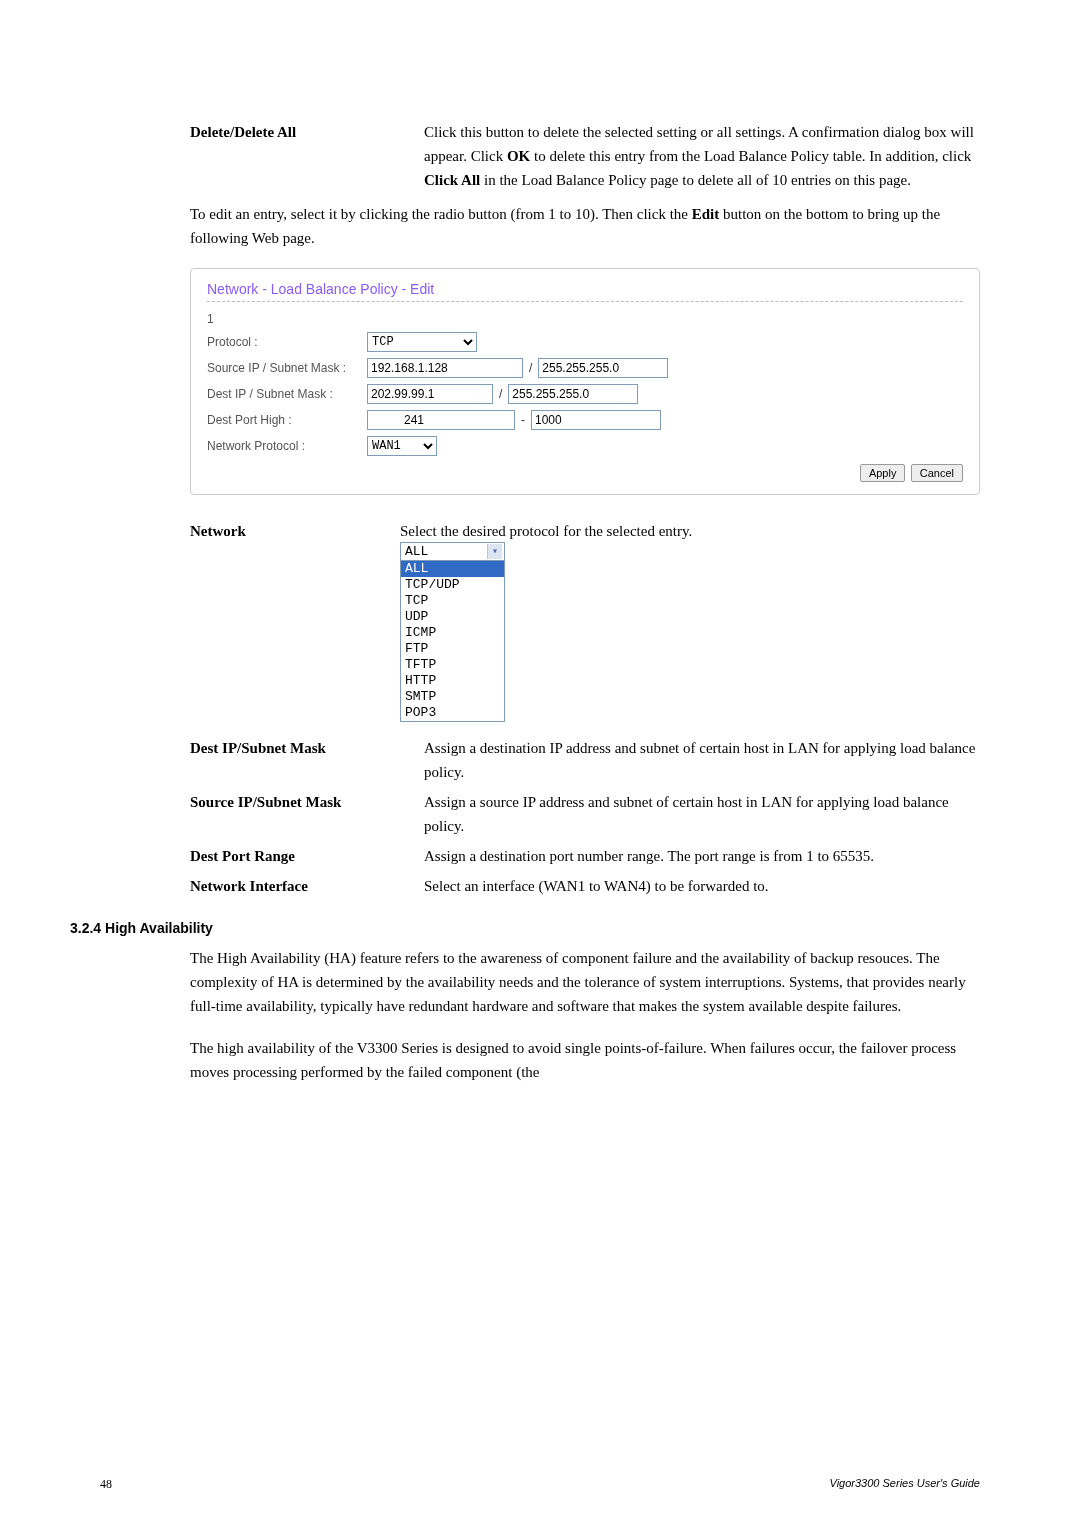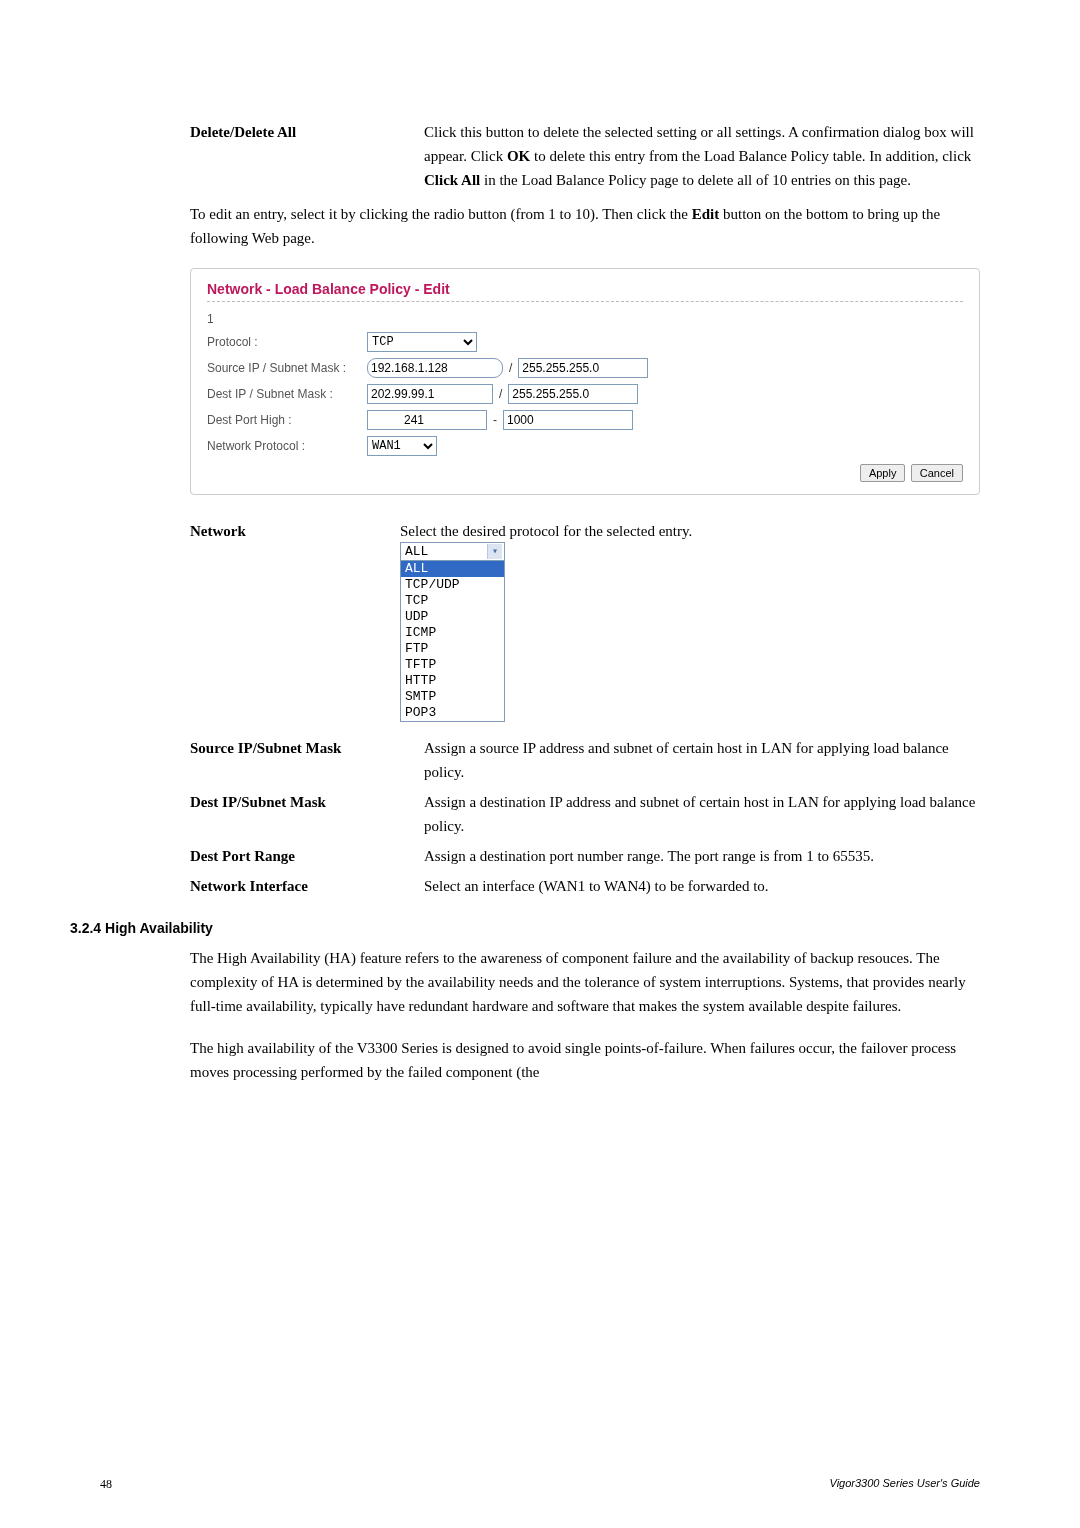--- a/index.html
+++ b/index.html
@@ -22,22 +22,22 @@
   .panel {
     border: 1px solid #ccc;
     border-radius: 4px;
     padding: 12px 16px 12px 16px;
     font-family: Arial, Helvetica, sans-serif;
     font-size: 12px;
     margin-bottom: 28px;
     background: #fff;
   }
   .panel-title {
-    color: #be185d;
-    font-weight: bold;
+    color: #8b5cf6;
+    font-weight: normal;
     font-size: 14px;
     padding-bottom: 4px;
     border-bottom: 1px dashed #bbb;
     margin-bottom: 10px;
   }
   .form-row { display: flex; align-items: center; margin: 6px 0; }
   .form-label { width: 160px; color: #555; font-size: 12px; }
   .inp {
     font-family: Arial, sans-serif;
     font-size: 12px;
@@ -128,35 +128,35 @@
 
     <div class="form-row">
       <div class="form-label">Protocol :</div>
       <select class="sel" style="width:110px">
         <option>TCP</option>
       </select>
     </div>
 
     <div class="form-row">
       <div class="form-label">Source IP / Subnet Mask :</div>
-      <input class="inp" style="width: 136px; border-radius: 9px;" value="192.168.1.128">
+      <input class="inp" style="width: 156px;" value="192.168.1.128">
       <span class="sep">/</span>
       <input class="inp" style="width: 130px;" value="255.255.255.0">
     </div>
 
     <div class="form-row">
       <div class="form-label">Dest IP / Subnet Mask :</div>
       <input class="inp" style="width: 126px;" value="202.99.99.1">
       <span class="sep">/</span>
       <input class="inp" style="width: 130px;" value="255.255.255.0">
     </div>
 
     <div class="form-row">
       <div class="form-label">Dest Port High :</div>
-      <input class="inp" style="width: 120px; padding-left: 36px;" value="241">
+      <input class="inp" style="width: 148px; padding-left: 36px;" value="241">
       <span class="sep">-</span>
       <input class="inp" style="width: 130px;" value="1000">
     </div>
 
     <div class="form-row">
       <div class="form-label">Network Protocol :</div>
       <select class="sel" style="width:70px">
         <option>WAN1</option>
       </select>
     </div>
@@ -186,27 +186,27 @@
           <div>TFTP</div>
           <div>HTTP</div>
           <div>SMTP</div>
           <div>POP3</div>
         </div>
       </div>
     </div>
   </div>
 
   <div class="row">
+    <div class="label">Dest IP/Subnet Mask</div>
+    <div class="desc">Assign a destination IP address and subnet of certain host in LAN for applying load balance policy.</div>
+  </div>
+
+  <div class="row">
     <div class="label">Source IP/Subnet Mask</div>
     <div class="desc">Assign a source IP address and subnet of certain host in LAN for applying load balance policy.</div>
-  </div>
-
-  <div class="row">
-    <div class="label">Dest IP/Subnet Mask</div>
-    <div class="desc">Assign a destination IP address and subnet of certain host in LAN for applying load balance policy.</div>
   </div>
 
   <div class="row">
     <div class="label">Dest Port Range</div>
     <div class="desc">Assign a destination port number range. The port range is from 1 to 65535.</div>
   </div>
 
   <div class="row">
     <div class="label">Network Interface</div>
     <div class="desc">Select an interface (WAN1 to WAN4) to be forwarded to.</div>

